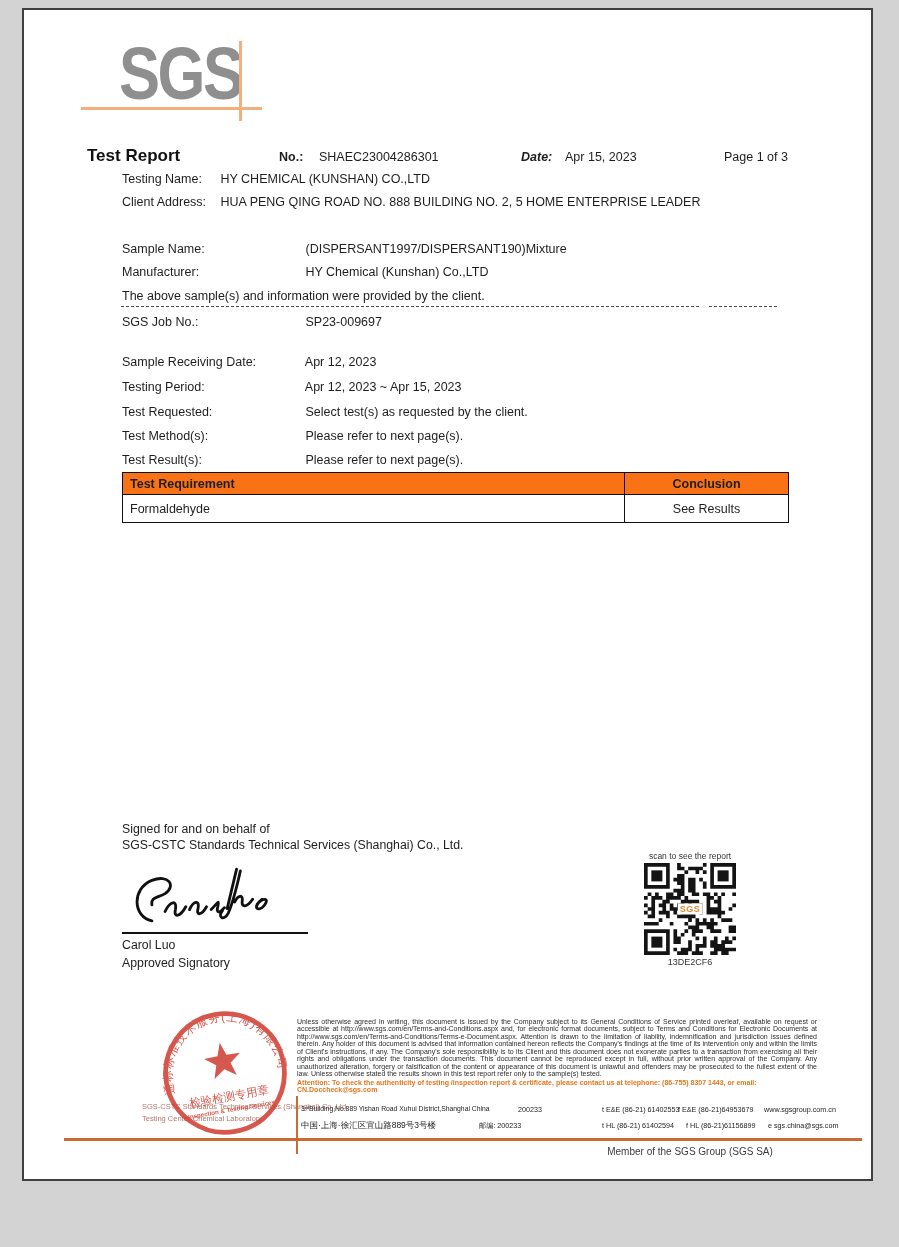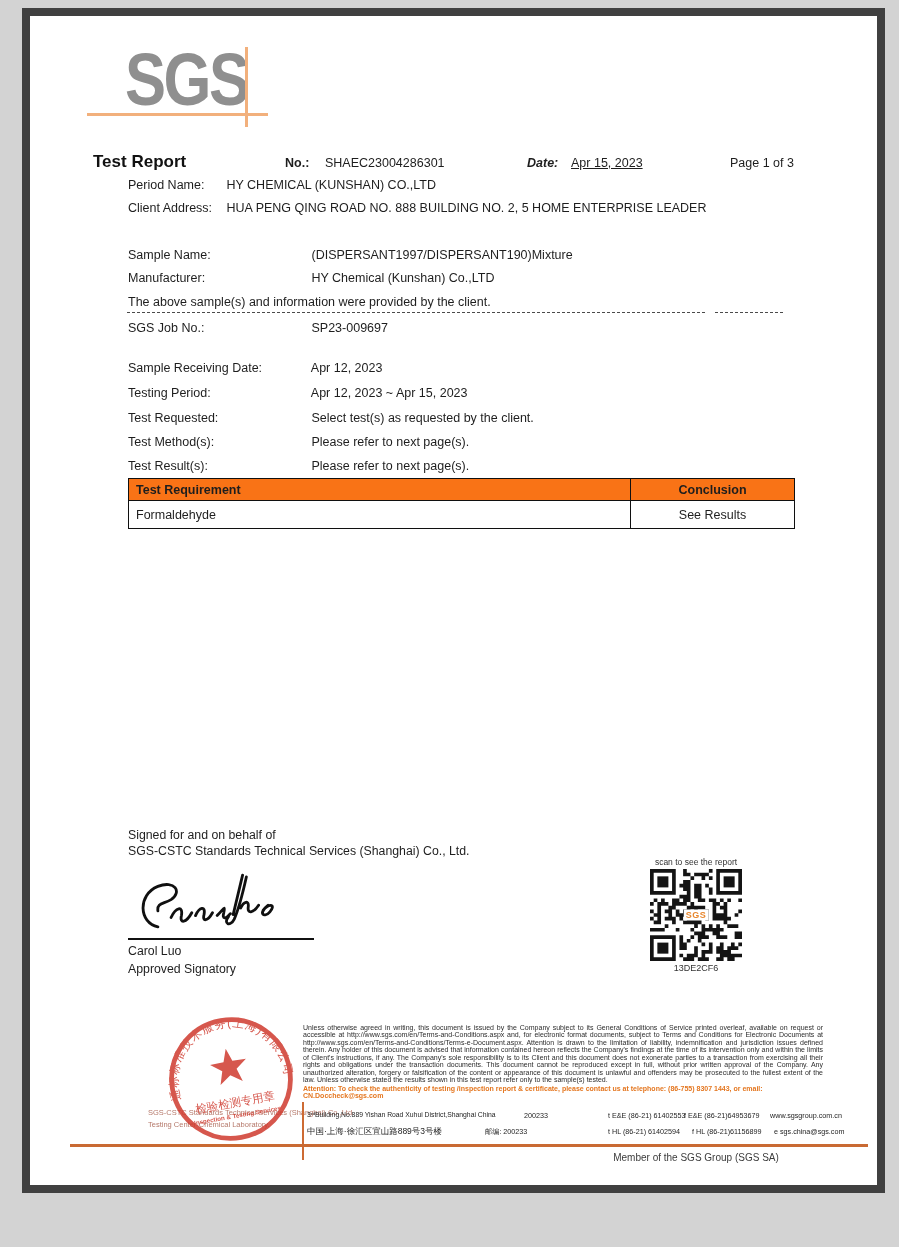--- a/index.html
+++ b/index.html
@@ -4,21 +4,21 @@
 <style>
   html,body{margin:0;padding:0;}
   body{
     width:899px;height:1247px;position:relative;overflow:hidden;
     background:#d3d3d3;
     font-family:"Liberation Sans","DejaVu Sans",sans-serif;
     color:#1e1e1e;
   }
   .page{
     position:absolute;left:22px;top:8px;width:847px;height:1169px;
-    background:#ffffff;border:8px solid #404040;
+    background:#ffffff;border:2px solid #404040;
   }
   .abs{position:absolute;}
   
   .logo-text{
     left:95px;top:28px;font-size:75px;font-weight:bold;color:#8f8f8f;
     letter-spacing:-3px;line-height:0.95;
     transform:scaleX(.82);transform-origin:left top;
   }
   .logo-hline{left:57px;top:97px;width:181px;height:3px;background:#f2b07c;}
   .logo-vline{left:215px;top:31px;width:3px;height:80px;background:#f2b07c;}
@@ -85,25 +85,25 @@
 <div class="page">
 
   <div class="abs logo-text">SGS</div>
   <div class="abs logo-hline"></div>
   <div class="abs logo-vline"></div>
 
   <div class="abs title">Test Report</div>
   <span class="abs hdr b" style="left:255px;">No.:</span>
   <span class="abs hdr" style="left:295px;">SHAEC23004286301</span>
   <span class="abs hdr b" style="left:497px;font-style:italic;">Date:</span>
-  <span class="abs hdr" style="left:541px;text-decoration:underline;">Apr 15, 2023</span>
+  <span class="abs hdr" style="left:541px;">Apr 15, 2023</span>
   <span class="abs hdr" style="left:700px;">Page 1 of 3</span>
 
   <div class="abs row lw95" style="left:98px;top:162px;">
-    <span class="lbl">Period Name:</span>
+    <span class="lbl">Testing Name:</span>
     <span>HY CHEMICAL (KUNSHAN) CO.,LTD</span>
   </div>
   <div class="abs row lw95" style="left:98px;top:185px;">
     <span class="lbl">Client Address:</span>
     <span>HUA PENG QING ROAD NO. 888 BUILDING NO. 2, 5 HOME ENTERPRISE LEADER</span>
   </div>
 
   <div class="abs row lw180" style="left:98px;top:232px;">
     <span class="lbl">Sample Name:</span>
     <span>(DISPERSANT1997/DISPERSANT190)Mixture</span>

